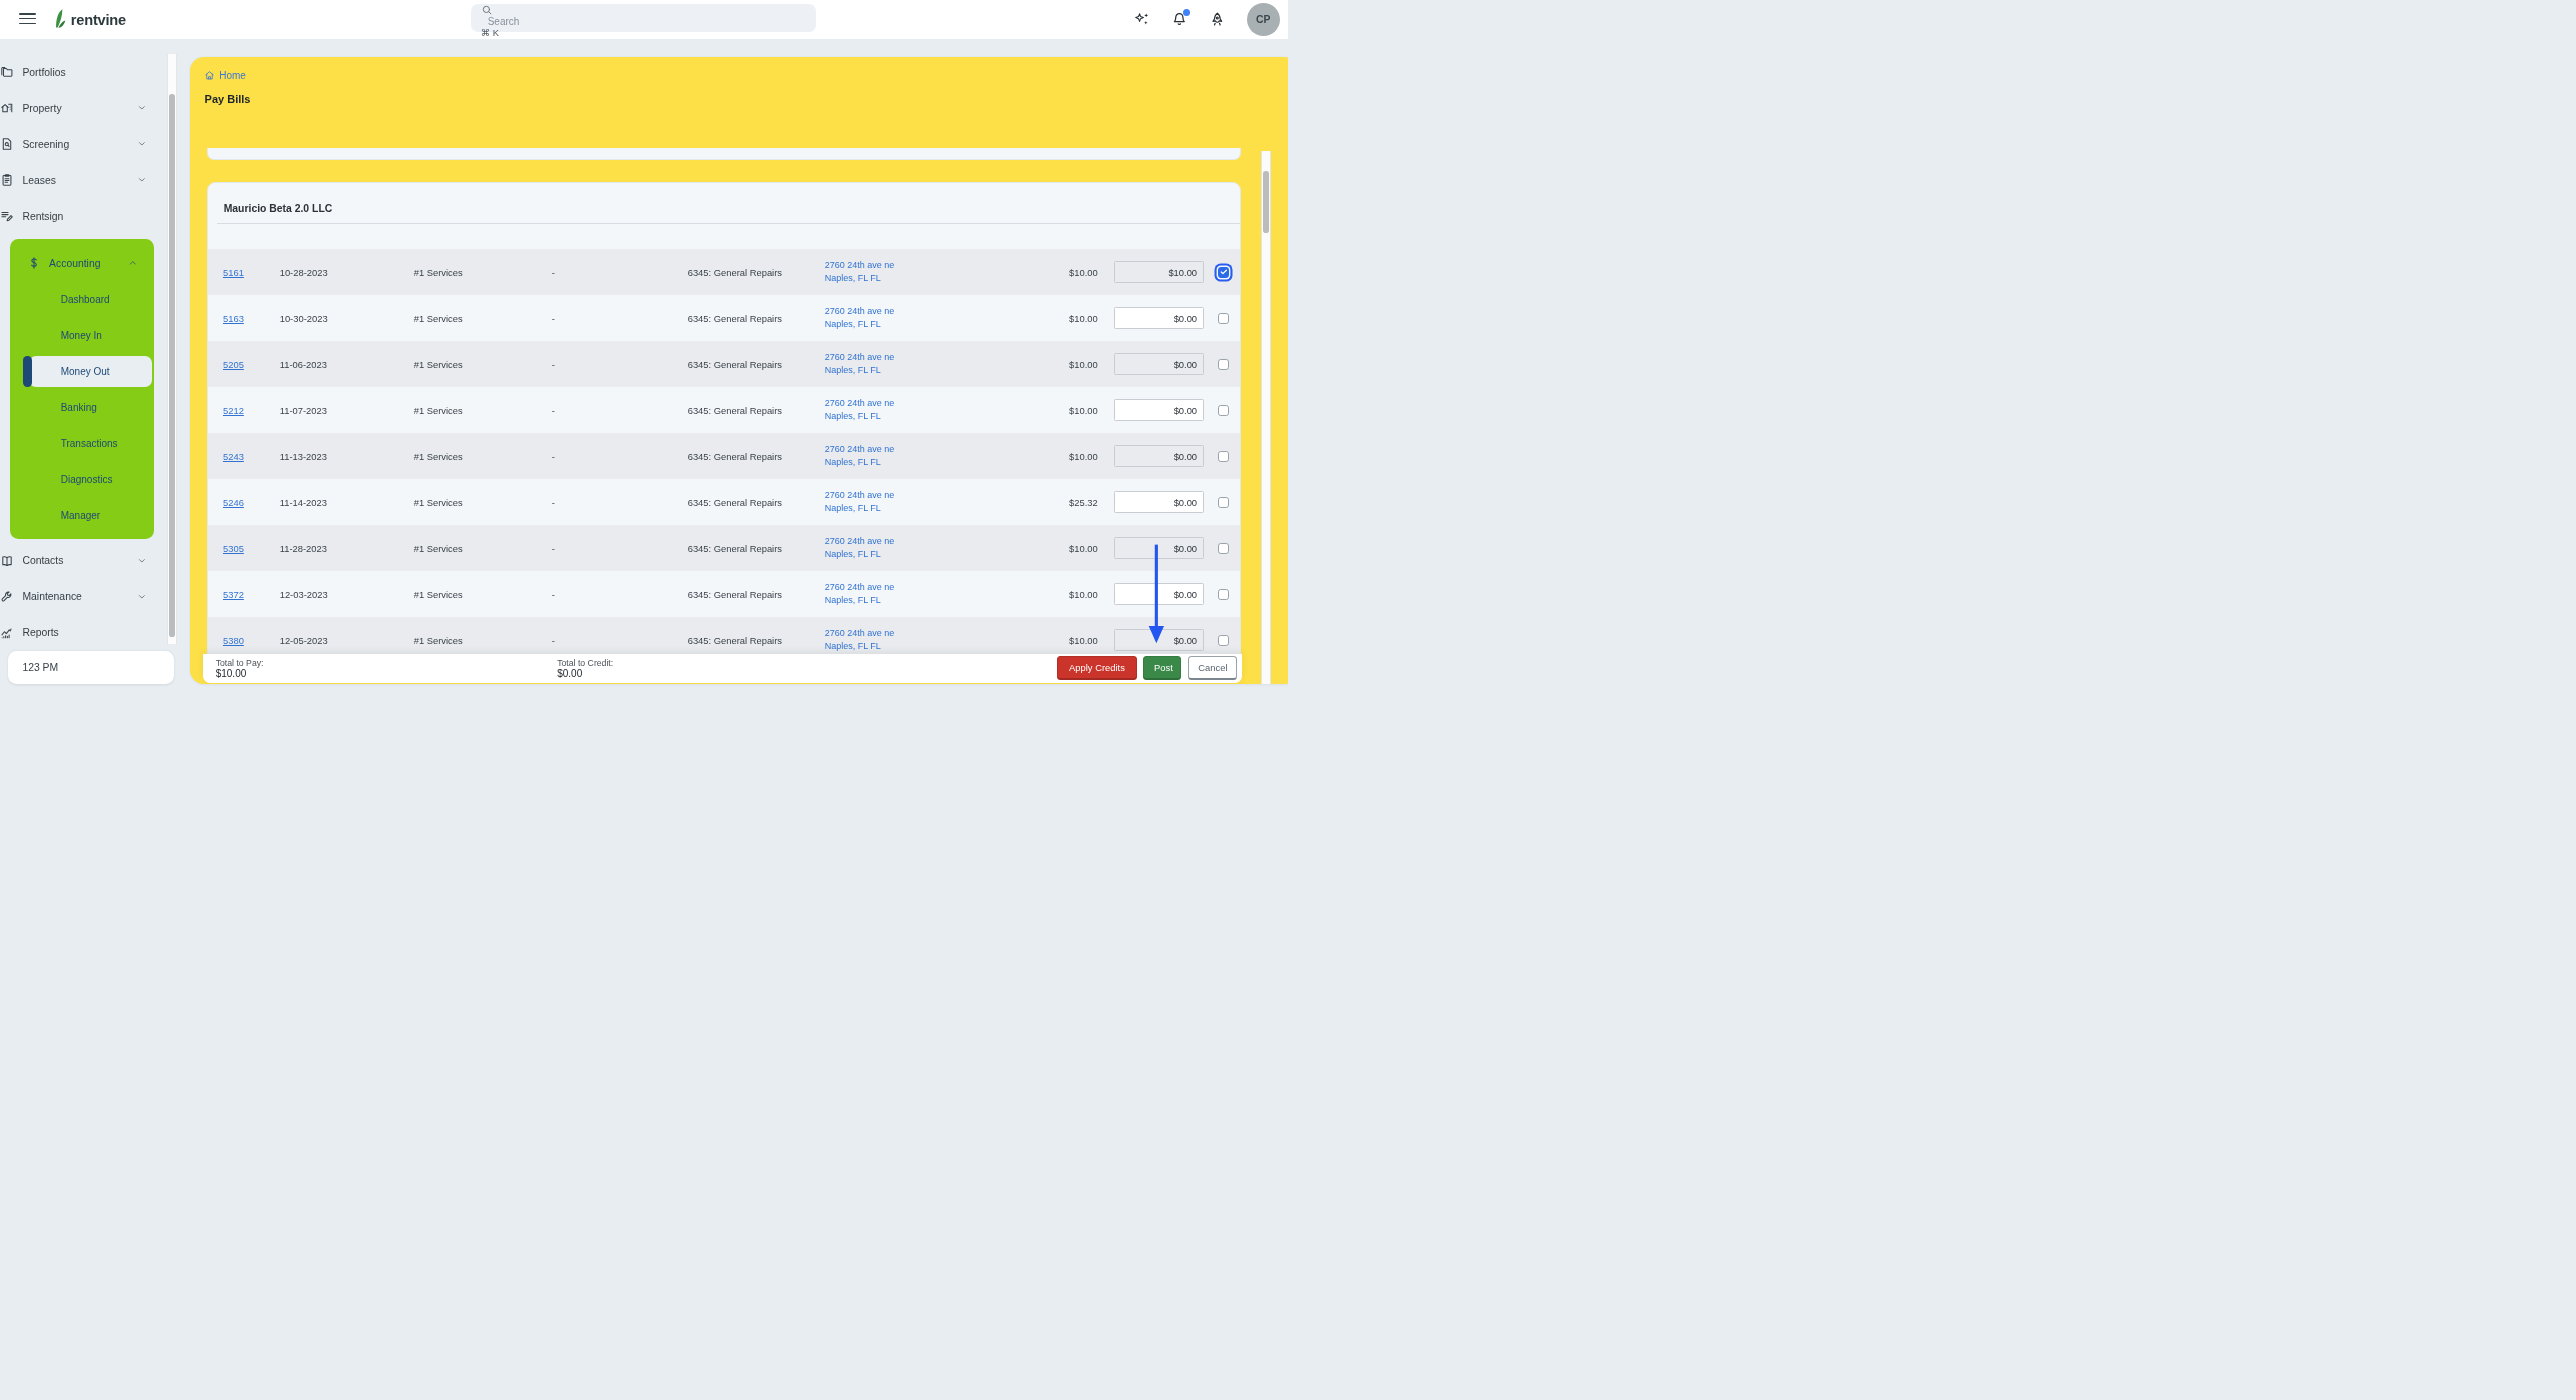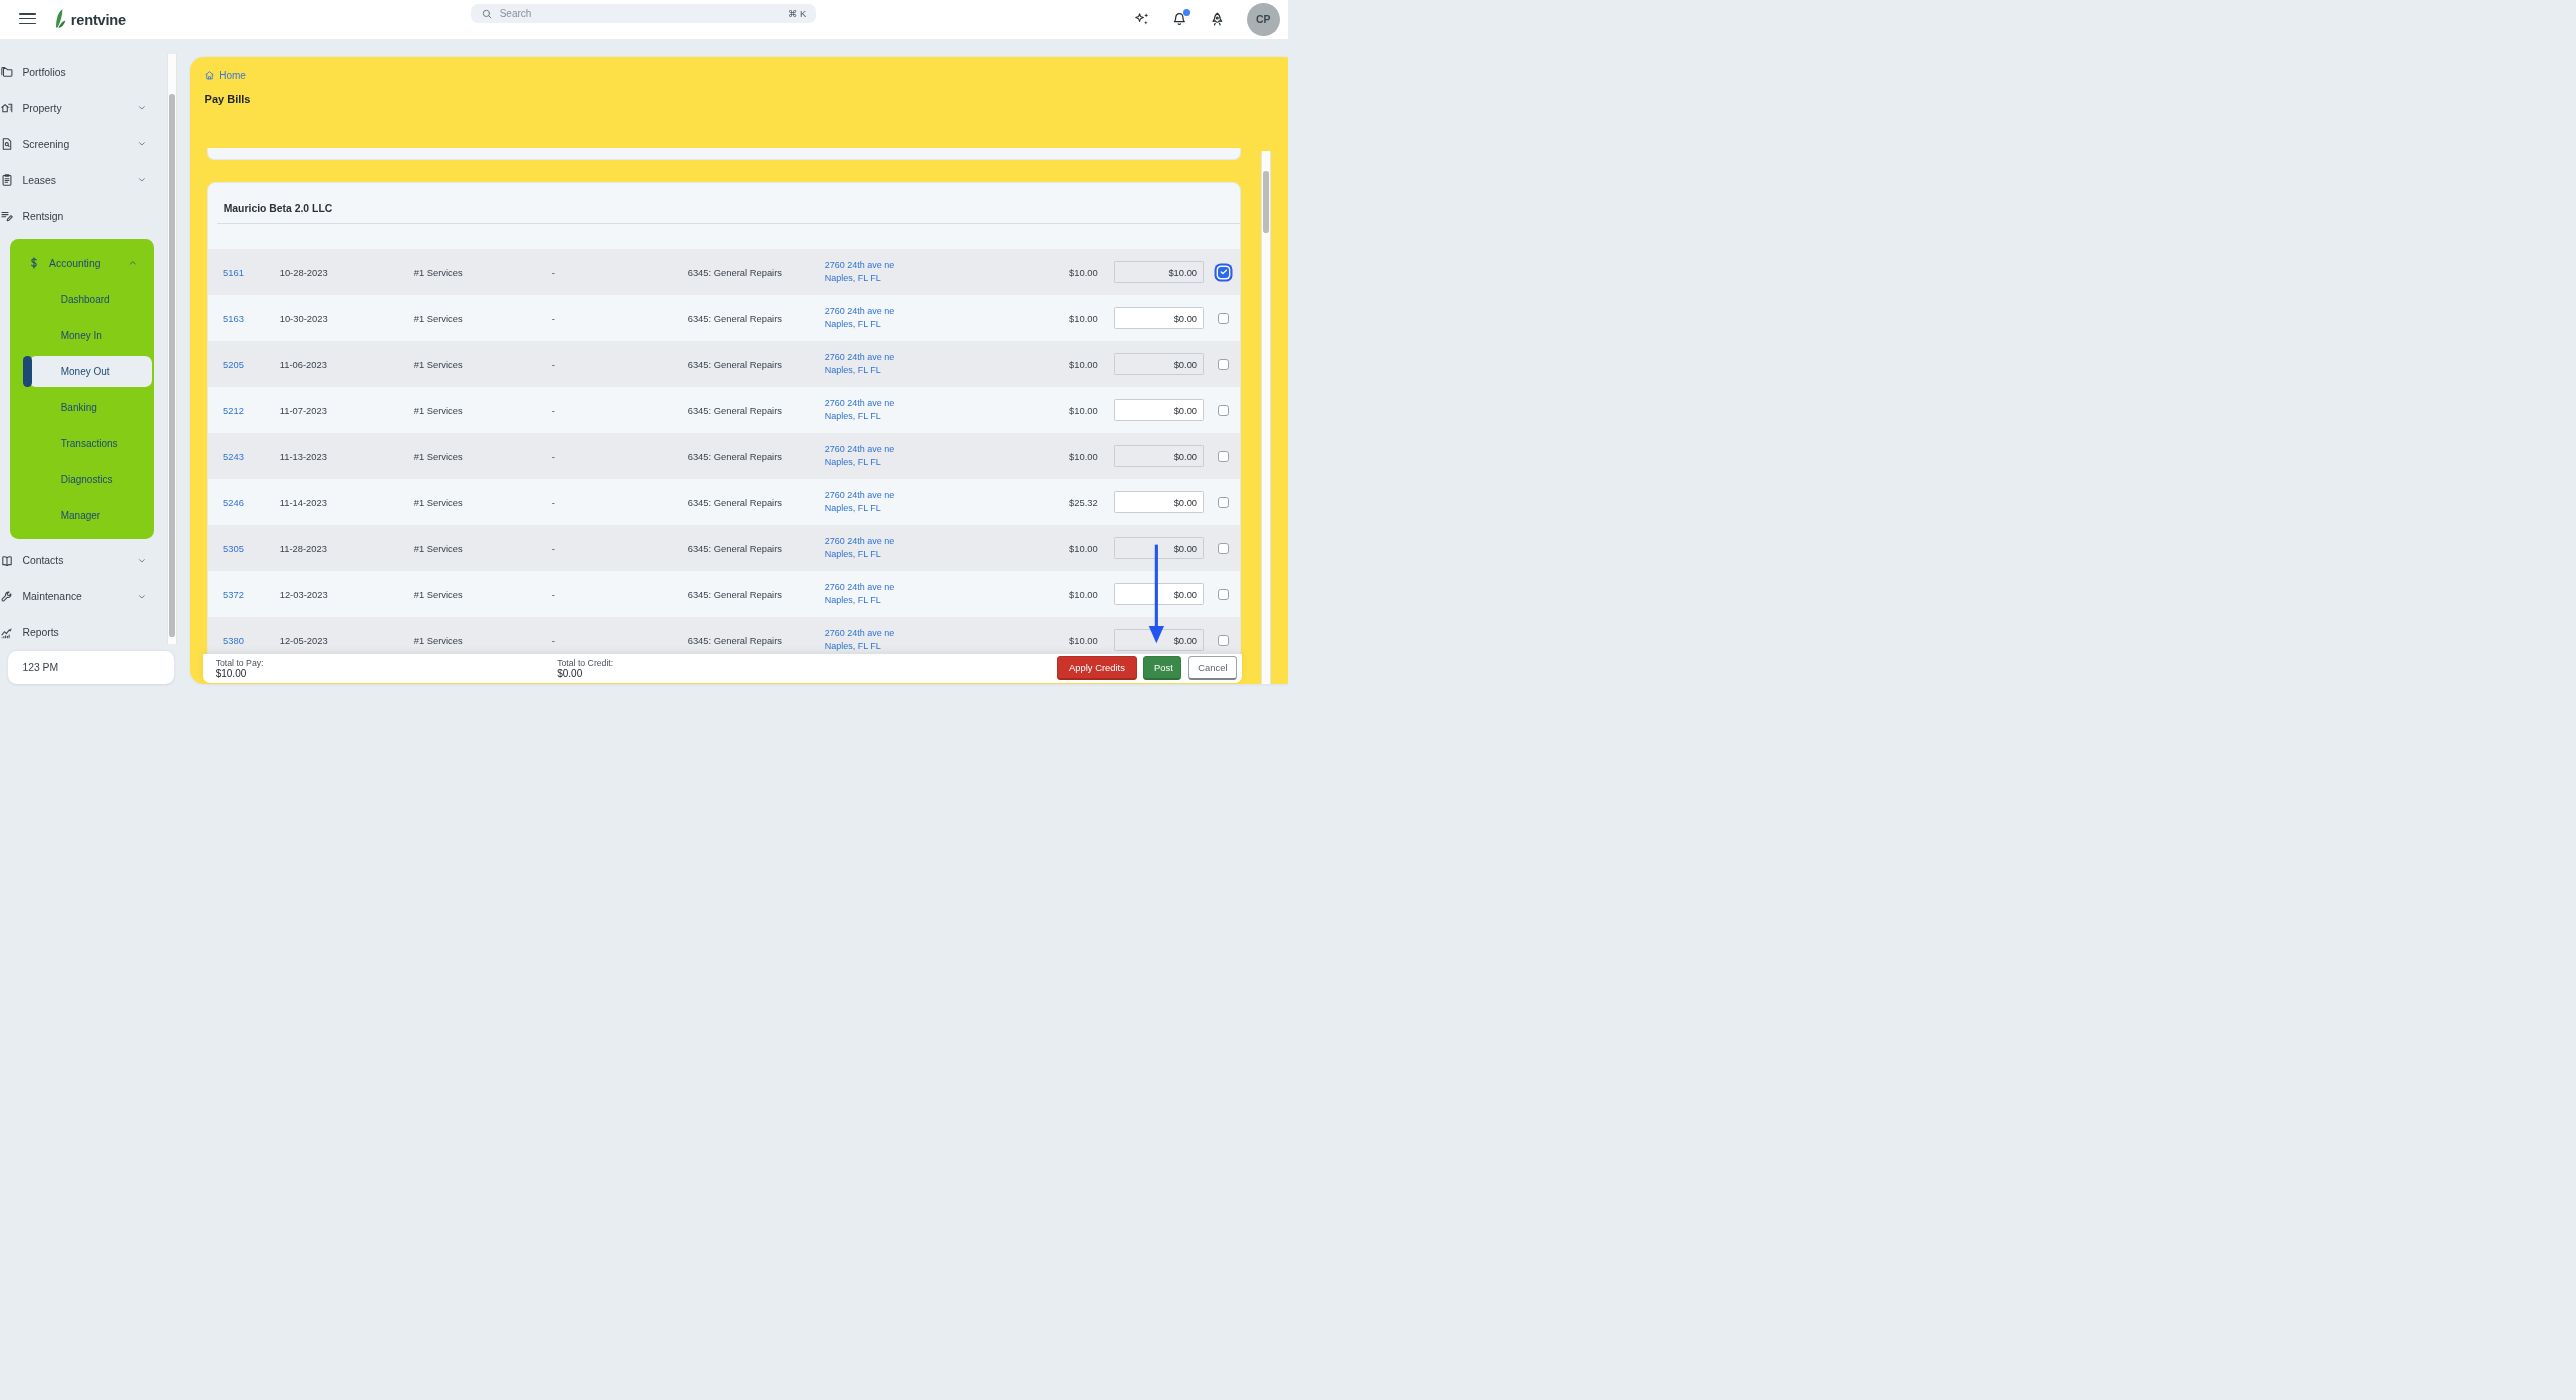--- a/index.html
+++ b/index.html
@@ -10,21 +10,21 @@
     position:relative;
     overflow:hidden;
     color:#353e44;
   }
   
   .topbar { position:absolute; top:0; left:0; width:1288px; height:39px; background:#ffffff; z-index:20; }
   .hamburger { position:absolute; left:19px; top:13.2px; width:16.7px; height:12.5px; cursor:pointer; }
   .hamburger span { display:block; height:1.4px; background:#39434a; border-radius:1.4px; margin-bottom:3.5px; }
   .logo { position:absolute; left:50px; top:8.4px; display:flex; align-items:center; gap:2.8px; }
   .logo-text { font-size:14.6px; font-weight:700; color:#2c393d; letter-spacing:-0.2px; }
-  .searchbar { position:absolute; left:471px; top:4.2px; width:345px; height:19px; background:#edf1f6; border-radius:7px; display:flex; align-items:center; padding:0 9.7px; }
+  .searchbar { position:absolute; left:471px; top:4.2px; width:345px; height:28px; background:#edf1f6; border-radius:7px; display:flex; padding:0 9.7px;flex-direction:column; }
   .searchbar svg { flex:0 0 auto; color:#6a737c; }
   .searchbar input { flex:1; border:none; outline:none; background:transparent; font-family:inherit; font-size:10px; color:#39434a; padding:0 7px; }
   .searchbar input::placeholder { color:#87909a; }
   .search-shortcut { font-size:9.4px; color:#4f5a64; }
   .topbar-right { position:absolute; right:8.4px; top:0; height:39px; display:flex; align-items:center; gap:21px; }
   .tb-icon { color:#262e33; display:flex; cursor:pointer; position:relative; }
   .bell-dot { position:absolute; top:-2.1px; right:-2.1px; width:7px; height:7px; border-radius:50%; background:#3f82f6; }
   .avatar { width:33px; height:33px; border-radius:50%; background:#a9b0b4; color:#3c464d; font-weight:700; font-size:10.4px; display:flex; align-items:center; justify-content:center; cursor:pointer; }
   
   .sidebar { position:absolute; left:0; top:39px; width:189px; height:661px; }
@@ -55,21 +55,21 @@
   .divider { position:absolute; left:9.7px; right:0; top:40px; height:0.7px; background:#d8dde3; }
   .thead, .trow { display:grid; grid-template-columns:72px 134px 138px 136px 137px 182px 91px 118px 26px; align-items:center; }
   .thead { position:absolute; left:0; top:40px; width:1032px; height:26px; font-size:9.4px; color:#49525b; }
   .rows { position:absolute; left:0; top:66px; width:1032px; }
   .trow { height:46px; font-size:9.4px; color:#3a424a; }
   .trow.gray { background:#e9ebee; }
   .cl { padding-left:15.3px; }
   .c-owed { text-align:right; }
   .c-topay { padding-left:16px; }
   .c-check { padding-left:2.8px; }
-  .bill-link { color:#3173d2; cursor:pointer; }
+  .bill-link { color:#3173d2; text-decoration:underline; cursor:pointer; }
   .prop { font-size:9px; color:#3173d2; line-height:1.5; cursor:pointer; }
   .pay-input { width:90px; height:22px; border:0.7px solid #c7cdd2; border-radius:1.4px; background:#ffffff; text-align:right; padding-right:5.6px; font-family:inherit; font-size:9.4px; color:#2f363c; }
   .trow.gray .pay-input { background:#e9ebee; }
   .cb { width:11px; height:11px; border:1px solid #9aa2aa; border-radius:2.8px; background:#ffffff; cursor:pointer; display:flex; align-items:center; justify-content:center; }
   .cb.checked { background:#2b6be8; border-color:#2b6be8; box-shadow:0 0 0 1.4px rgba(255,255,255,.95), 0 0 0 3.5px #2a5cf0; }
   
   .card-scroll { position:absolute; left:1071px; top:94px; width:9.7px; height:533px; background:#fbfbfb; border-left:0.7px solid #e4e4e4; border-right:0.7px solid #e4e4e4; }
   .card-thumb { position:absolute; left:1.4px; top:20px; width:5.6px; height:62px; background:#bcbcbc; border-radius:2.8px; }
   
   .bottom-bar { position:absolute; left:13.2px; top:597px; width:1039px; height:28.5px; background:#ffffff; border-radius:0 0 7px 7px; box-shadow:0 -1.4px 7px rgba(31,41,55,.08); z-index:10; }

